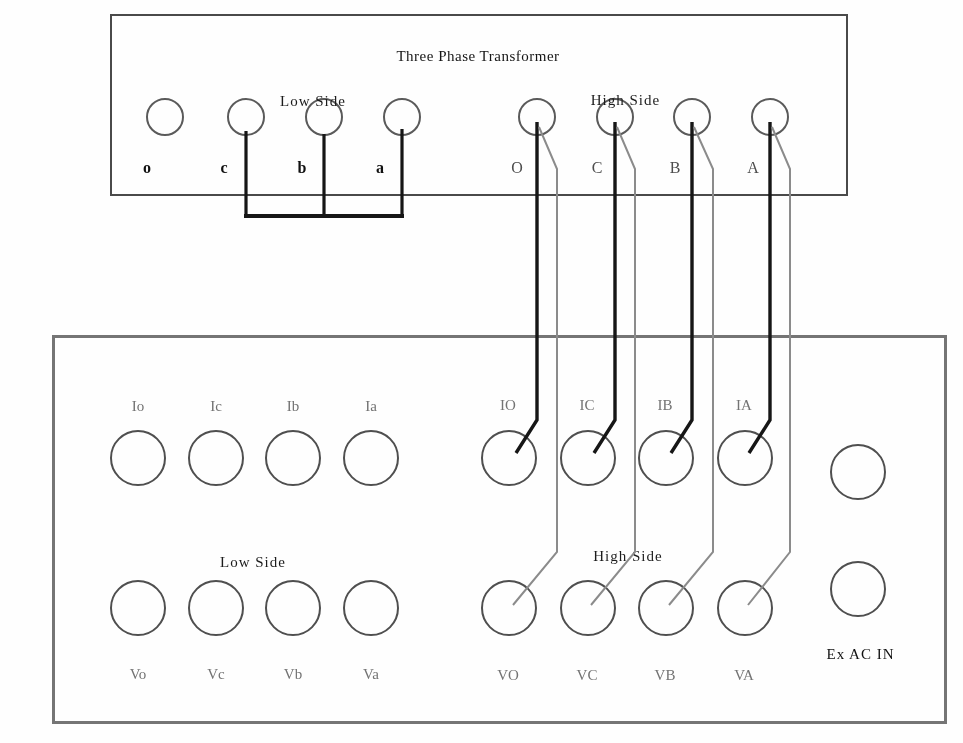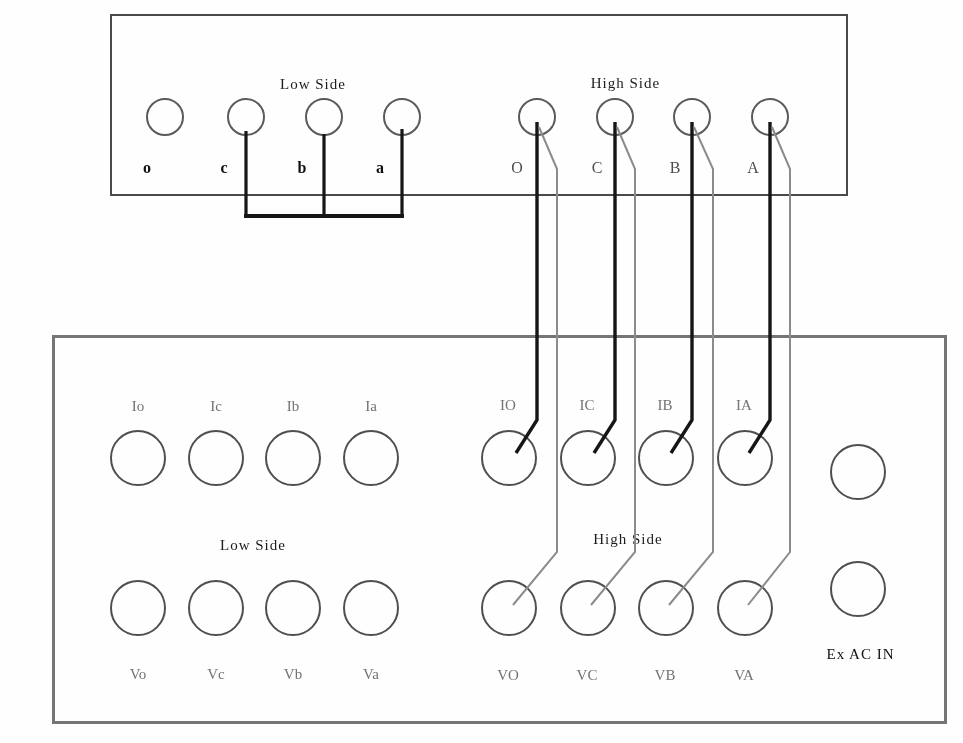--- a/index.html
+++ b/index.html
@@ -10,32 +10,33 @@
   .box{position:absolute;background:transparent;z-index:1;}
   .top-box{left:110px;top:14px;width:738px;height:182px;border:2px solid #4a4a4a;box-sizing:border-box;}
   .bottom-box{left:52px;top:335px;width:895px;height:389px;border:3px solid #757575;box-sizing:border-box;}
   .circle{position:absolute;border-radius:50%;box-sizing:border-box;background:transparent;z-index:2;}
   .circle-sm{width:38px;height:38px;border:2px solid #5a5a5a;}
   .circle-lg{width:56px;height:56px;border:2px solid #4f4f4f;}
   .lbl{position:absolute;z-index:3;text-align:center;color:#222;font-size:15px;line-height:18px;white-space:nowrap;}
   .lbl-bold{font-weight:bold;color:#101010;font-size:16px;}
   .lbl-gray{color:#4d4d4d;font-size:16px;}
   .lbl-term{color:#737373;}
-  .section-label{font-size:15px;color:#1c1c1c;letter-spacing:1px;}
+  .section-label{font-size:15px;color:#1c1c1c;letter-spacing:1px;margin-top:17px;}
   .title{font-size:15px;color:#151515;letter-spacing:0.5px;}
   .exac{font-size:15px;color:#111;letter-spacing:1px;}
   svg.wires{position:absolute;left:0;top:0;z-index:4;pointer-events:none;}
 </style>
 </head>
 <body>
 
 <div class="canvas">
 
   <div class="box top-box"></div>
 
+  <div class="lbl title" style="left:358px;top:47px;width:240px;">Three Phase Transformer</div>
   <div class="lbl section-label" style="left:268px;top:75px;width:90px;">Low Side</div>
   <div class="lbl section-label" style="left:578px;top:74px;width:95px;">High Side</div>
 
   <div class="circle circle-sm" style="left:146px;top:98px;"></div>
   <div class="circle circle-sm" style="left:227px;top:98px;"></div>
   <div class="circle circle-sm" style="left:305px;top:98px;"></div>
   <div class="circle circle-sm" style="left:383px;top:98px;"></div>
   <div class="lbl lbl-bold" style="left:137px;top:159px;width:20px;">o</div>
   <div class="lbl lbl-bold" style="left:214px;top:159px;width:20px;">c</div>
   <div class="lbl lbl-bold" style="left:292px;top:159px;width:20px;">b</div>

